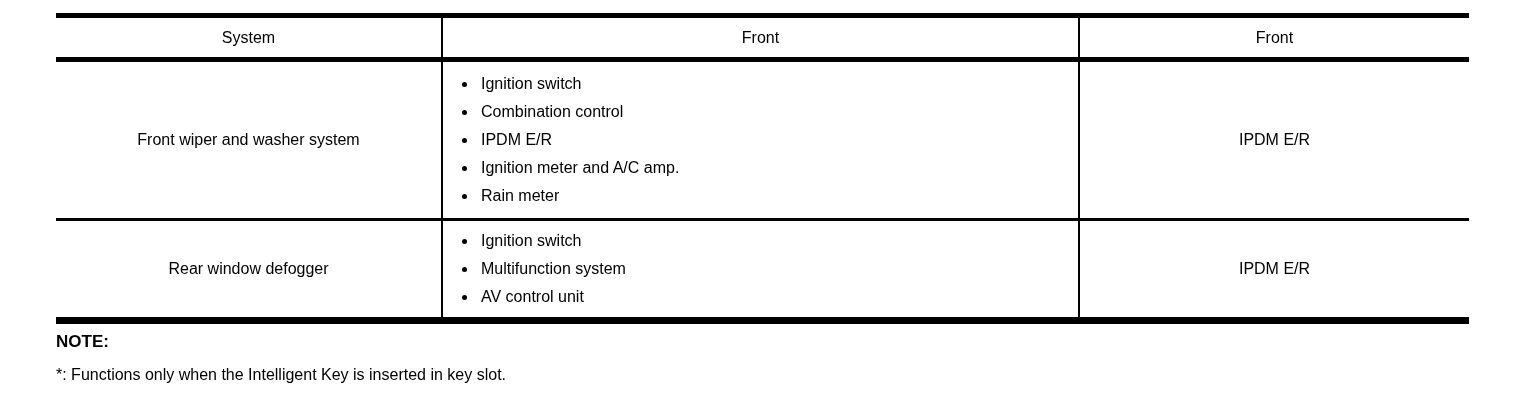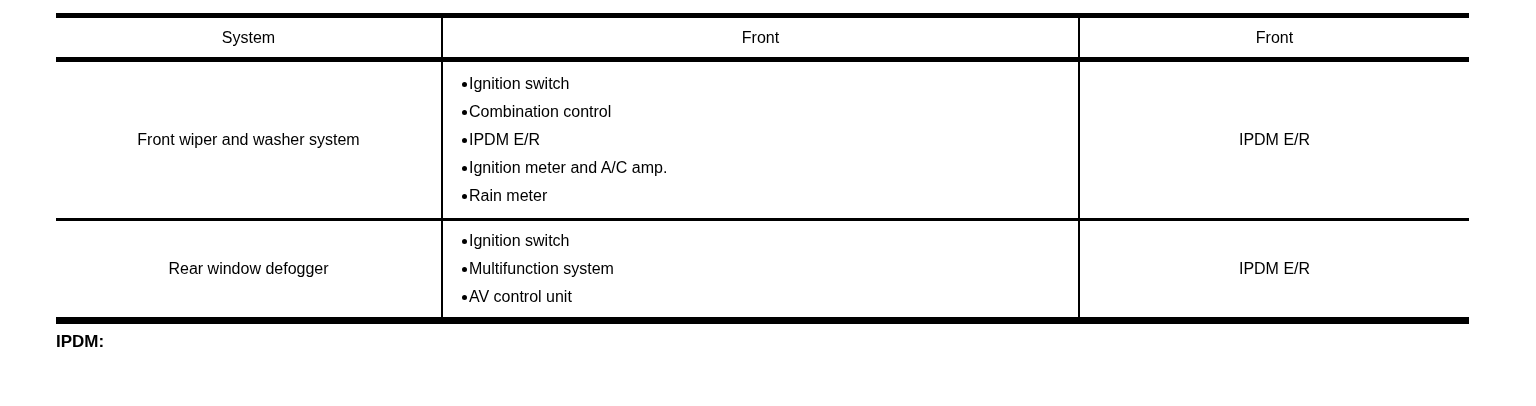--- a/index.html
+++ b/index.html
@@ -55,21 +55,21 @@
     text-align: center;
   }
 
   ul.bullet-list {
     list-style: none;
     margin: 0;
     padding: 0;
   }
   ul.bullet-list li {
     position: relative;
-    padding-left: 26px;
+    padding-left: 38px;
     line-height: 28px;
     white-space: nowrap;
   }
   ul.bullet-list li::before {
     content: "";
     position: absolute;
     left: 19px;
     top: 11.5px;
     width: 5px;
     height: 5px;
@@ -131,16 +131,17 @@
             <li>Multifunction system</li>
             <li>AV control unit</li>
           </ul>
         </td>
         <td class="output-cell b-left">IPDM E/R</td>
       </tr>
     </tbody>
   </table>
 
   <div class="note">
-    <div class="note-label">IPDM:</div>
+    <div class="note-label">NOTE:</div>
+    <div class="note-text">*: Functions only when the Intelligent Key is inserted in key slot.</div>
   </div>
 
 </div>
 
 </body></html>

